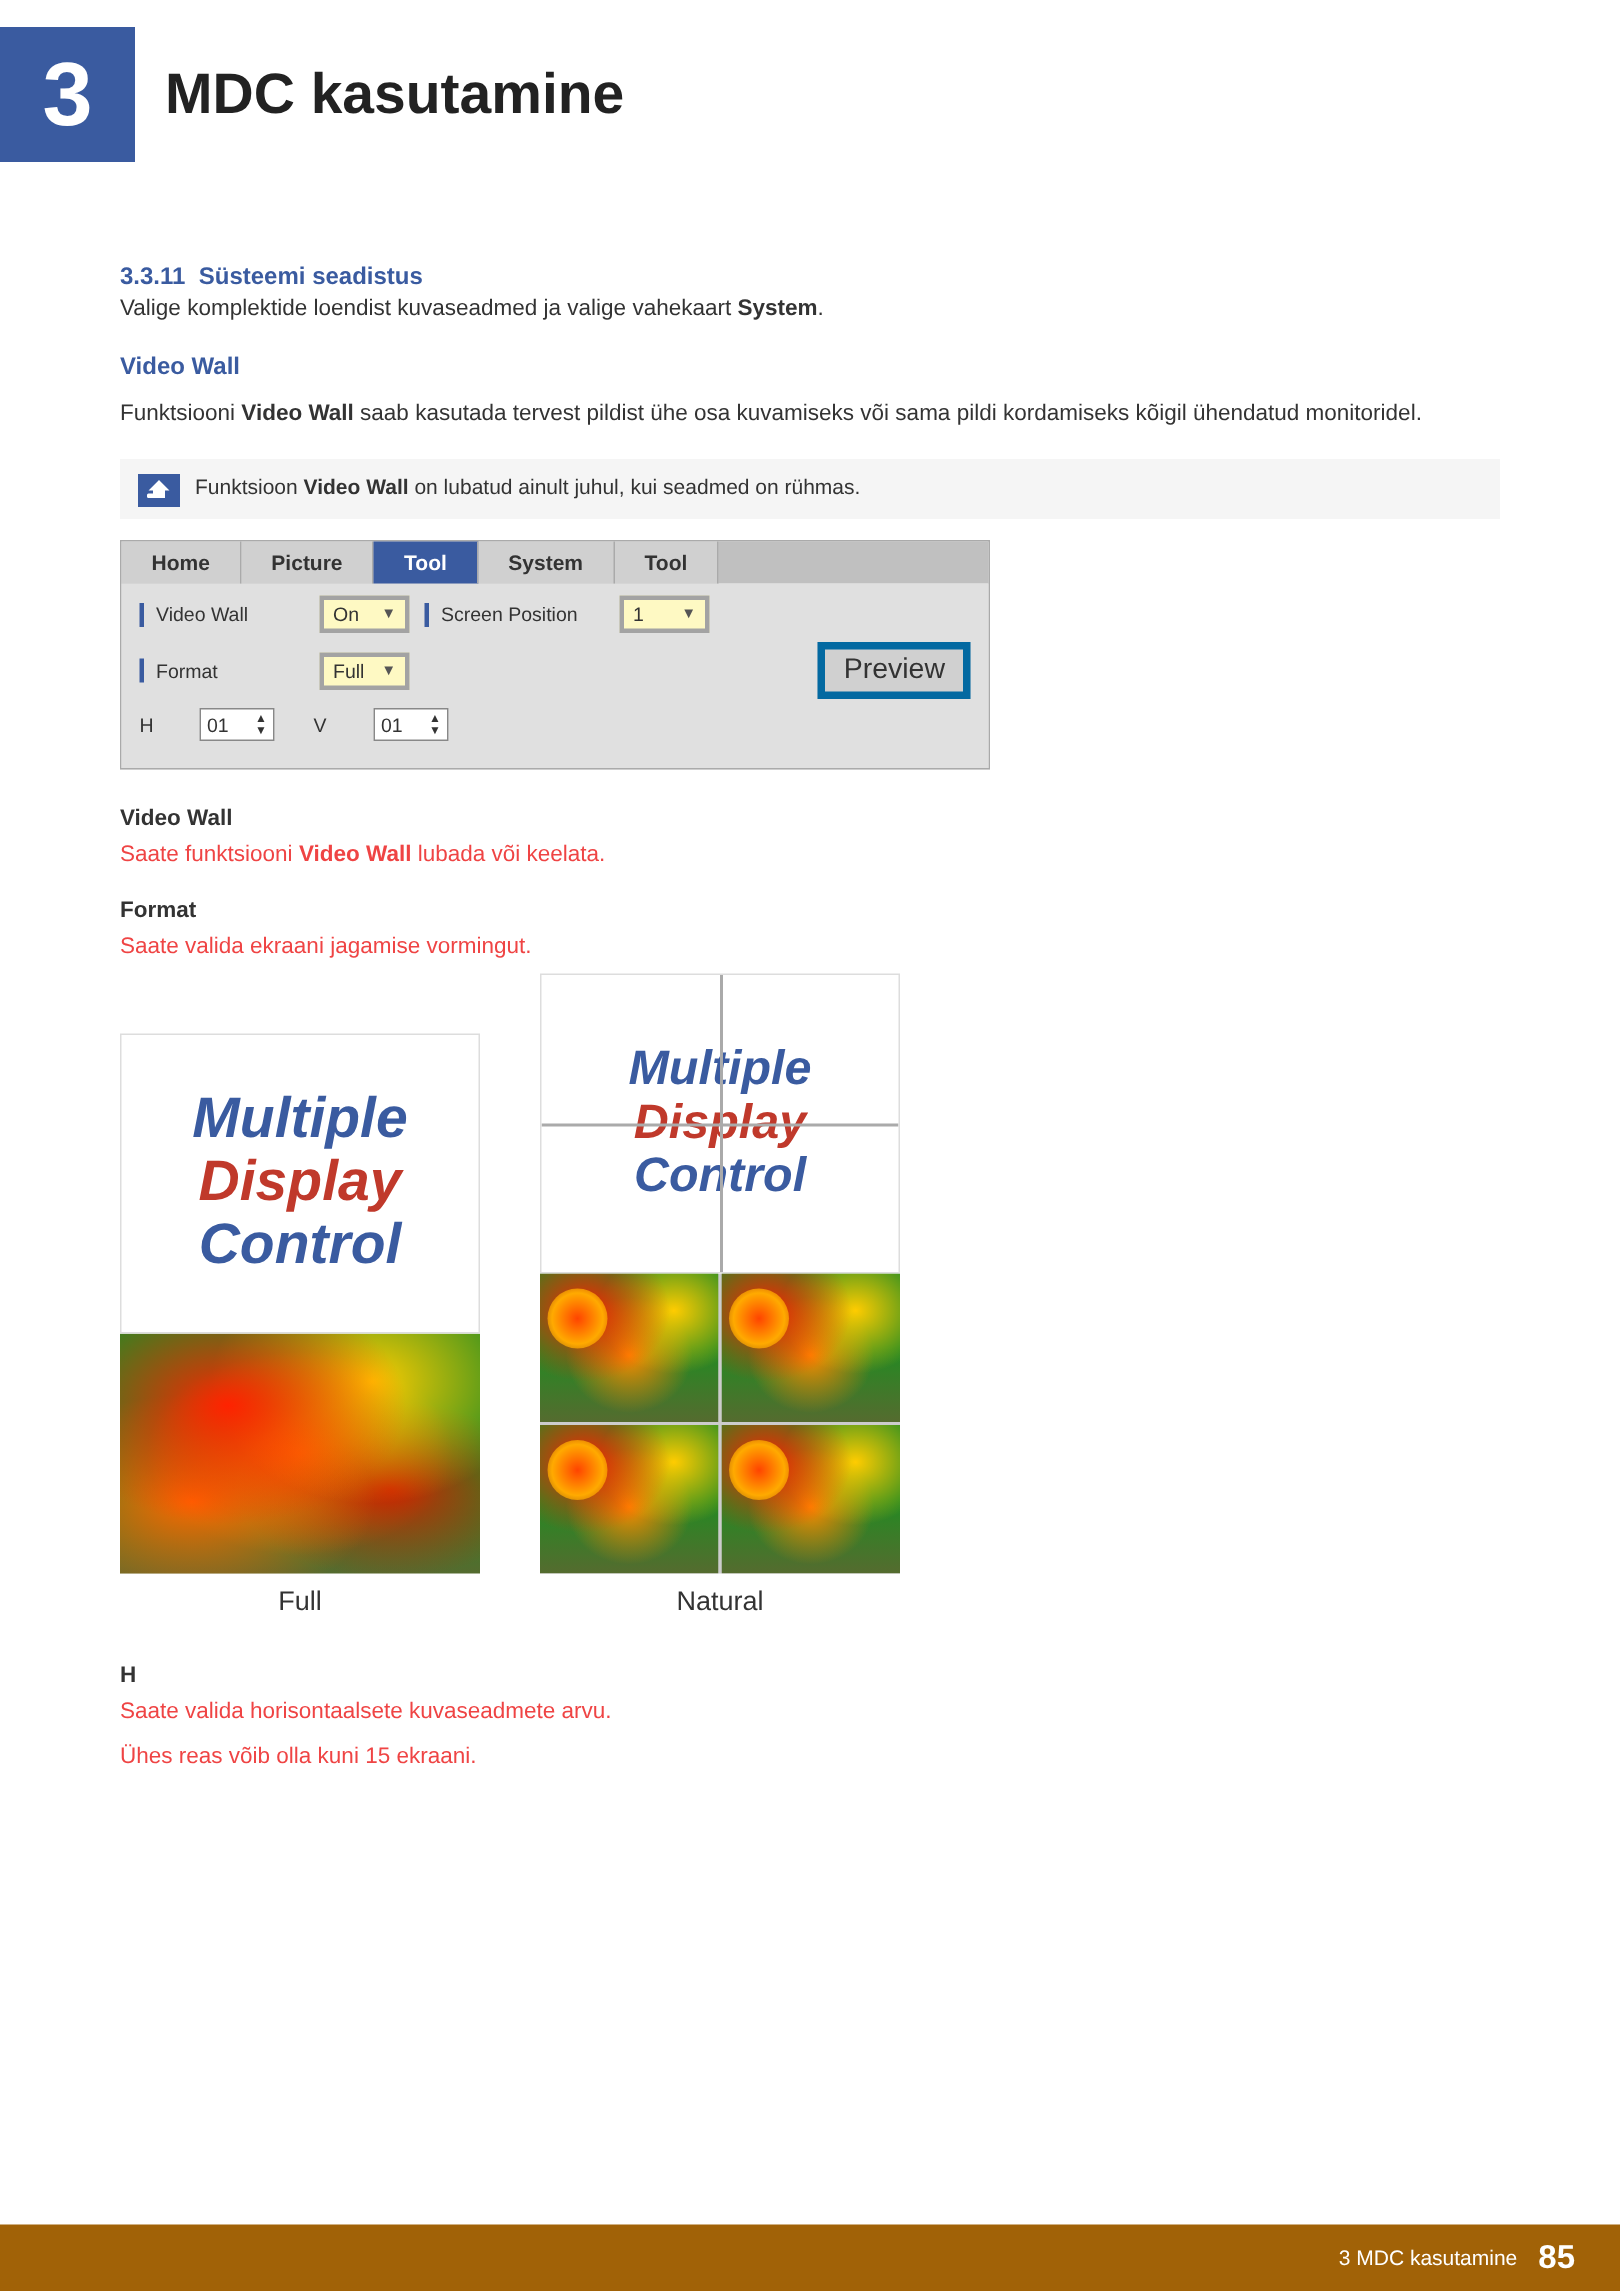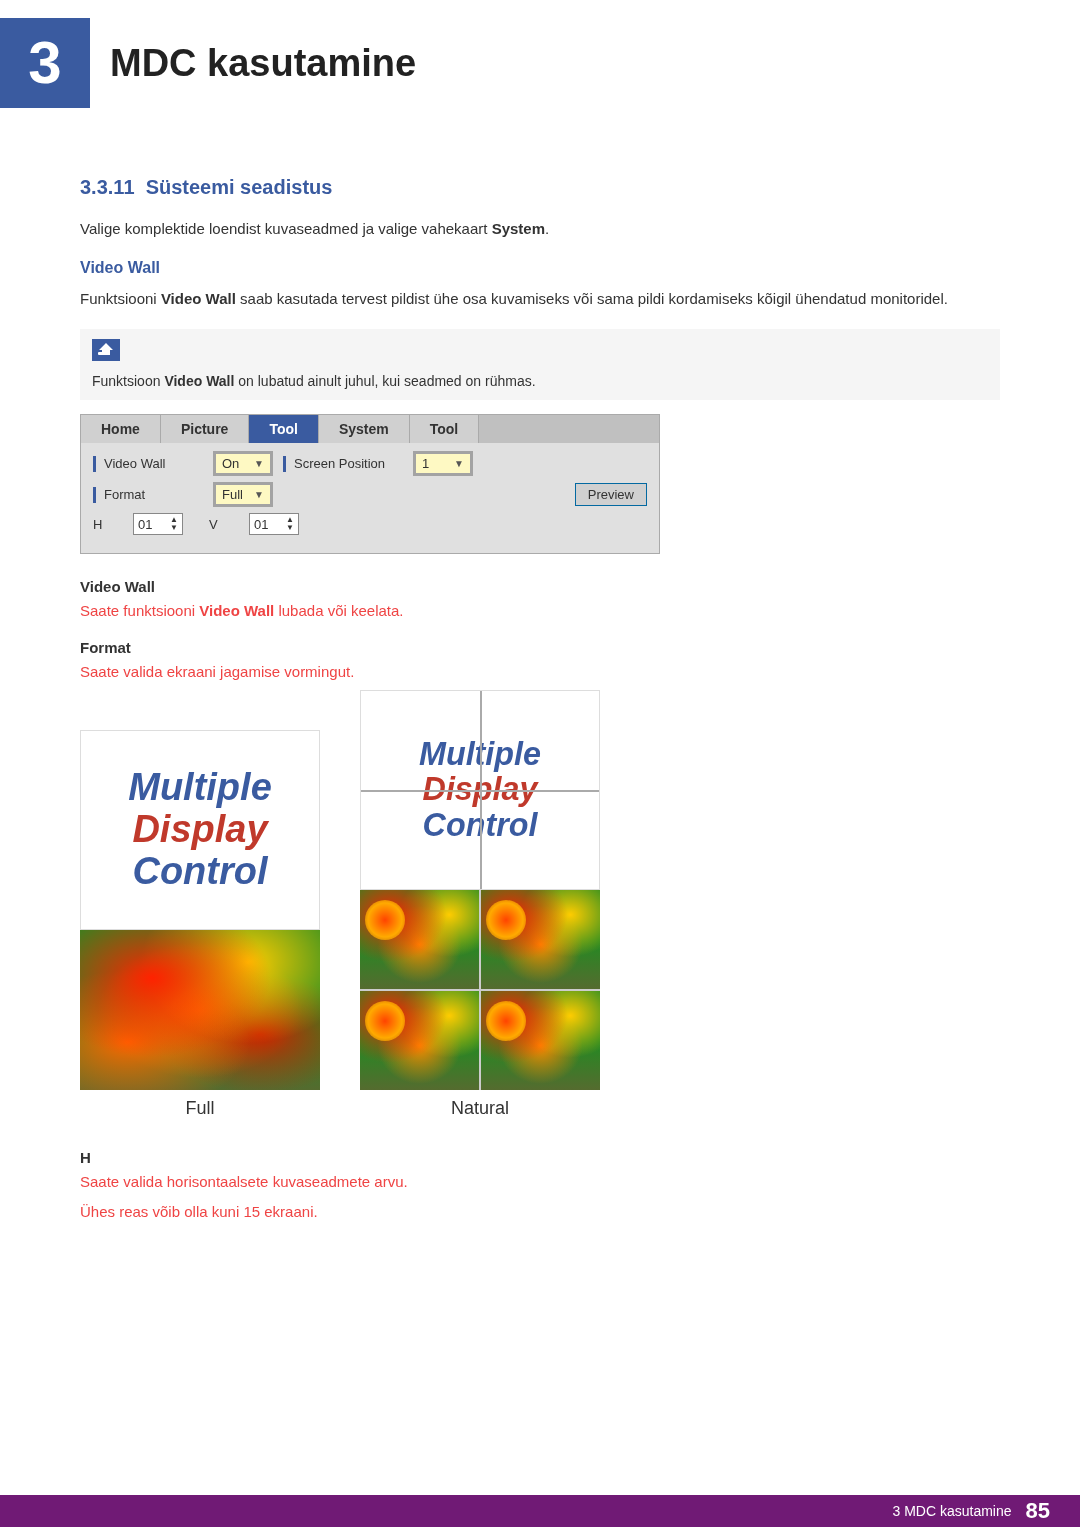--- a/index.html
+++ b/index.html
@@ -55,24 +55,23 @@
       color: #222;
     }
 
     
     .content {
       padding: 40px 80px 80px 80px;
     }
 
     
     .section-heading {
-      font-size: 20px;
+      font-size: 16px;
       font-weight: bold;
       color: #3a5ba0;
-      margin-bottom: 18px;
       margin-top: 10px;
     }
 
     .section-text {
       font-size: 15px;
       color: #333;
       line-height: 1.6;
       margin-bottom: 18px;
     }
 
@@ -86,21 +85,20 @@
 
     
     .note-box {
       display: flex;
       align-items: flex-start;
       background: #f5f5f5;
       border: none;
       padding: 8px 12px;
       margin-bottom: 14px;
       gap: 10px;
-      flex-direction: column;
     }
     .note-icon {
       width: 28px;
       height: 22px;
       background: #3a5ba0;
       flex-shrink: 0;
       margin-top: 2px;
       display: flex;
       align-items: center;
       justify-content: center;
@@ -196,23 +194,23 @@
     }
     .ui-screen-pos {
       font-size: 13px;
       color: #333;
       min-width: 120px;
       display: flex;
       gap: 4px;
     }
     .ui-preview-btn {
       background: #d0d0d0;
-      border: 1px solid #0369a1;
+      border: 5px solid #0369a1;
       padding: 3px 12px;
-      font-size: 13px;
+      font-size: 19px;
     }
 
     
     .format-images {
       display: flex;
       gap: 40px;
       margin-bottom: 30px;
       align-items: flex-end;
     }
     .format-item {
@@ -332,22 +330,22 @@
       line-height: 1.6;
       margin-bottom: 6px;
     }
 
     
     .page-footer {
       position: absolute;
       bottom: 0;
       left: 0;
       right: 0;
-      height: 32px;
-      background: #701a75;
+      height: 44px;
+      background: #a16207;
       display: flex;
       align-items: center;
       justify-content: flex-end;
       padding: 4px 30px;
       gap: 14px;
     }
     .footer-text {
       color: white;
       font-size: 14px;
     }

